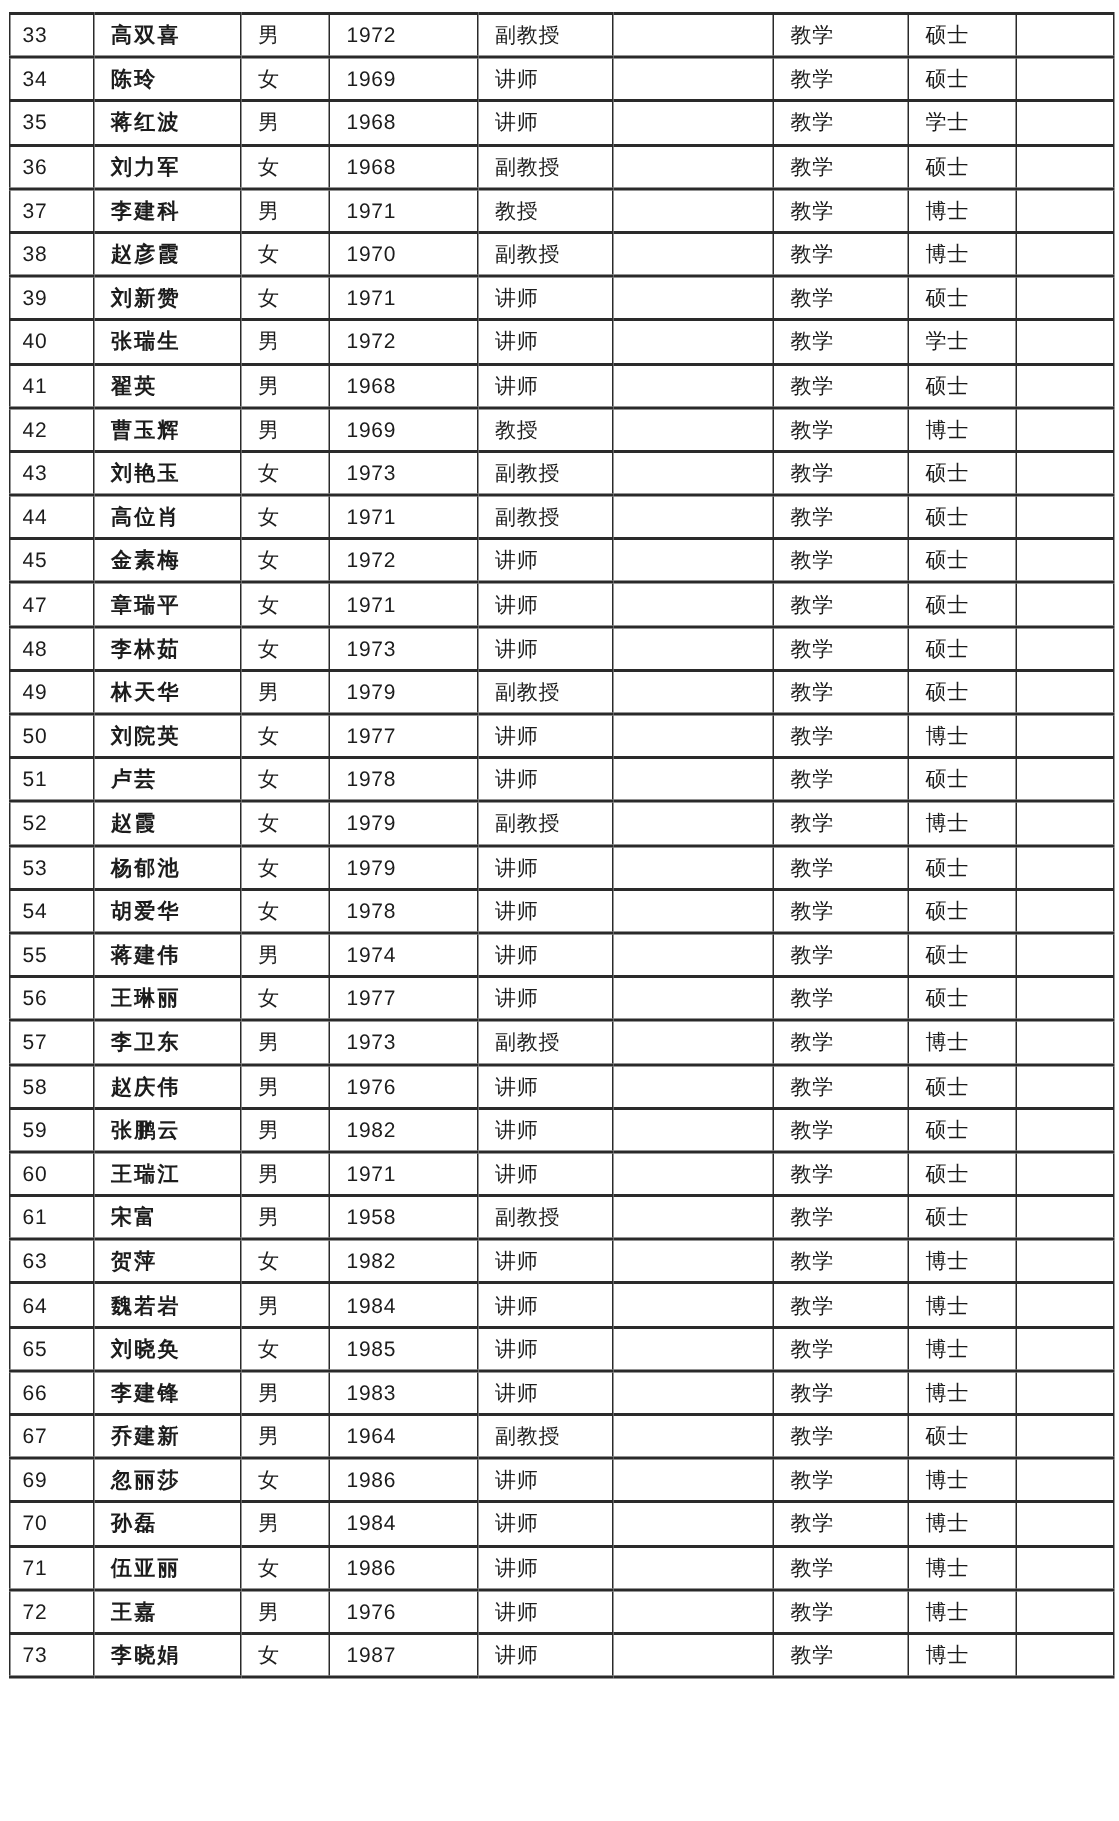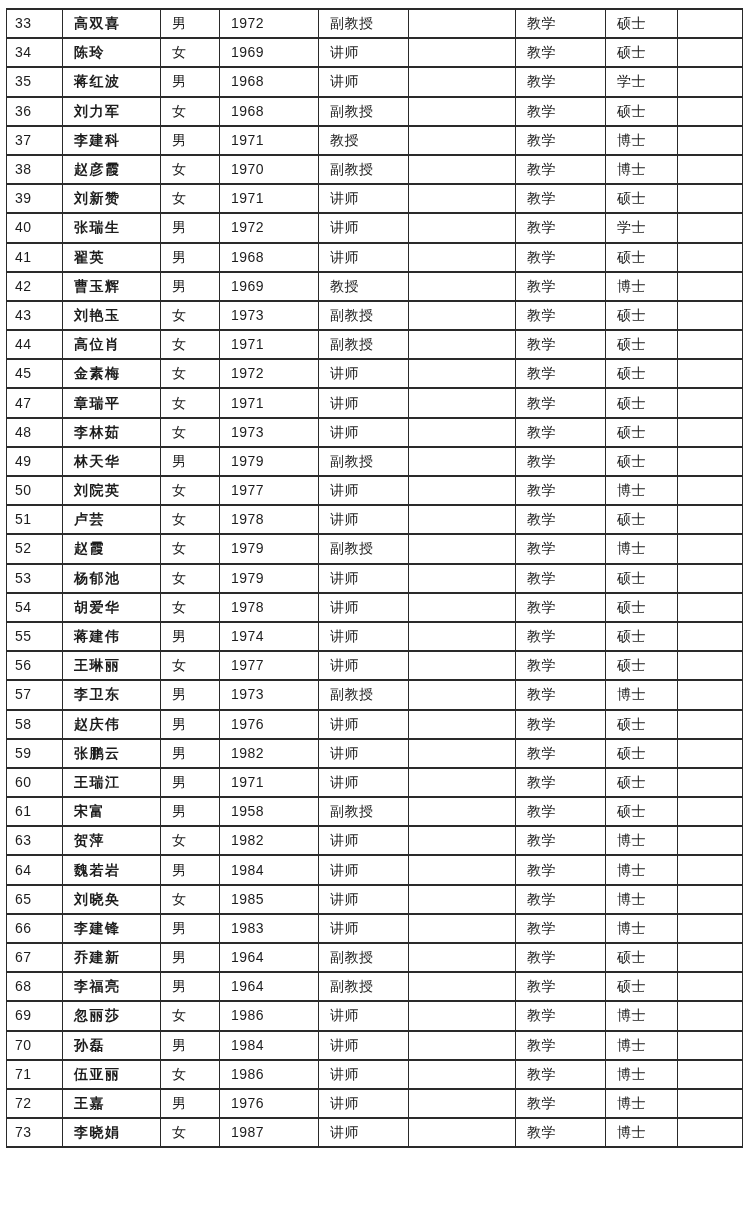--- a/index.html
+++ b/index.html
@@ -417,31 +417,20 @@
           <td class="c1">乔建新</td>
           <td class="c2">男</td>
           <td class="c3">1964</td>
           <td class="c4">副教授</td>
           <td class="c5"></td>
           <td class="c6">教学</td>
           <td class="c7">硕士</td>
           <td class="c8"></td>
         </tr>
         <tr>
-          <td class="c0">68</td>
-          <td class="c1">李福亮</td>
-          <td class="c2">男</td>
-          <td class="c3">1964</td>
-          <td class="c4">副教授</td>
-          <td class="c5"></td>
-          <td class="c6">教学</td>
-          <td class="c7">硕士</td>
-          <td class="c8"></td>
-        </tr>
-        <tr>
           <td class="c0">69</td>
           <td class="c1">忽丽莎</td>
           <td class="c2">女</td>
           <td class="c3">1986</td>
           <td class="c4">讲师</td>
           <td class="c5"></td>
           <td class="c6">教学</td>
           <td class="c7">博士</td>
           <td class="c8"></td>
         </tr>

